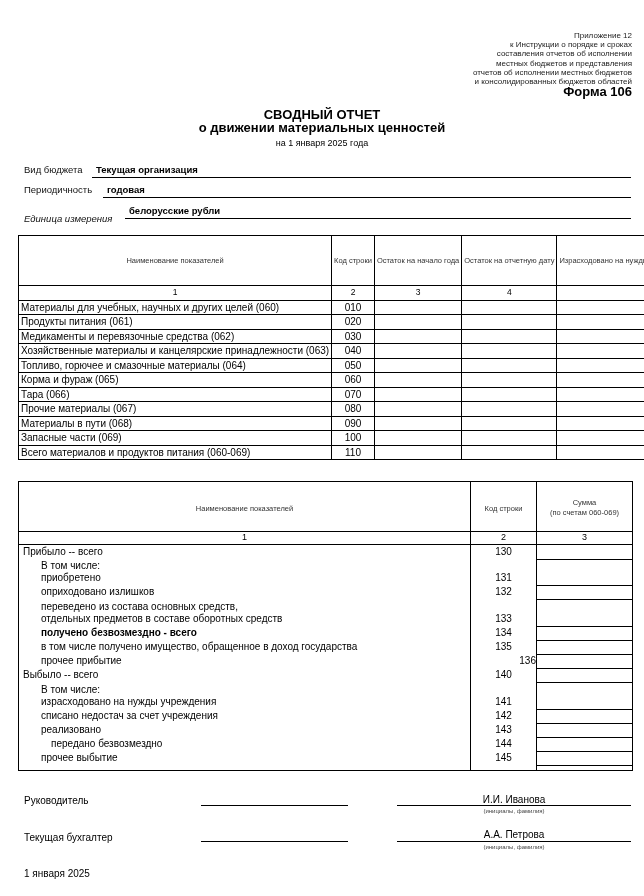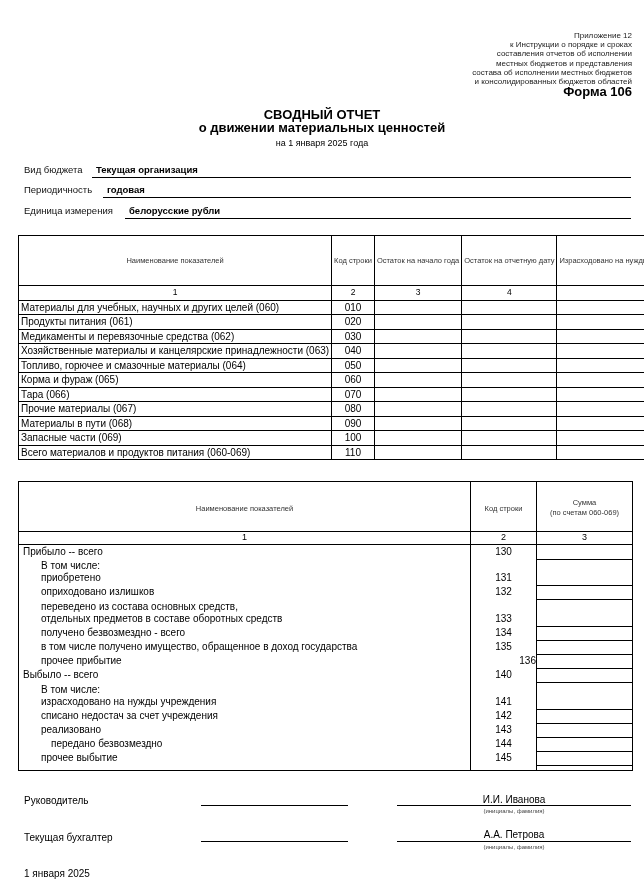--- a/index.html
+++ b/index.html
@@ -36,42 +36,42 @@
   .footer-date { left:24px; top:868px; font-size:10px; }
 </style>
 </head>
 <body>
 
 <div class="abs appendix">
   <div>Приложение 12</div>
   <div>к Инструкции о порядке и сроках</div>
   <div>составления отчетов об исполнении</div>
   <div>местных бюджетов и представления</div>
-  <div>состава об исполнении местных бюджетов</div>
+  <div>отчетов об исполнении местных бюджетов</div>
   <div>и консолидированных бюджетов областей</div>
 </div>
 <div class="abs form-no">Форма 106</div>
 
 <div class="abs title1">СВОДНЫЙ ОТЧЕТ</div>
 <div class="abs title2">о движении материальных ценностей</div>
 <div class="abs title3">на 1 января 2025 года</div>
 
 <div class="abs meta-row" style="top:164px;">
   <span class="lbl">Вид бюджета</span>
 </div>
 <div class="abs" style="left:96px; top:164px; font-size:9.5px; font-weight:bold;">Текущая организация</div>
 <div class="meta-line" style="left:92px; top:177px; width:539px;"></div>
 
 <div class="abs meta-row" style="top:184px;">
   <span class="lbl">Периодичность</span>
 </div>
 <div class="abs" style="left:107px; top:184px; font-size:9.5px; font-weight:bold;">годовая</div>
 <div class="meta-line" style="left:103px; top:197px; width:528px;"></div>
 
-<div class="abs meta-row" style="top:205px;">
+<div class="abs meta-row" style="top:213px;font-style:italic;">
   <span class="lbl">Единица измерения</span>
 </div>
 <div class="abs" style="left:129px; top:205px; font-size:9.5px; font-weight:bold;">белорусские рубли</div>
 <div class="meta-line" style="left:125px; top:218px; width:506px;"></div>
 
 <table class="grid" style="left:18px; top:235px; width:614px;">
   <colgroup>
     <col style="width:356px">
       <col style="width:33px">
       <col style="width:73px">
@@ -195,21 +195,21 @@
       <div class="txt" style="left: 22px; top: 78.2px;">В том числе:</div>
       <div class="txt" style="left: 452px; width: 65px; text-align: center; top: 78.2px;"></div>
       <div class="txt" style="left: 22px; top: 90.2px;">приобретено</div>
       <div class="txt" style="left: 452px; width: 65px; text-align: center; top: 90.2px;">131</div>
       <div class="txt" style="left: 22px; top: 104.4px;">оприходовано излишков</div>
       <div class="txt" style="left: 452px; width: 65px; text-align: center; top: 104.4px;">132</div>
       <div class="txt" style="left: 22px; top: 118.6px;">переведено из состава основных средств,</div>
       <div class="txt" style="left: 452px; width: 65px; text-align: center; top: 118.6px;"></div>
       <div class="txt" style="left: 22px; top: 130.6px;">отдельных предметов в составе оборотных средств</div>
       <div class="txt" style="left: 452px; width: 65px; text-align: center; top: 130.6px;">133</div>
-      <div class="txt" style="left: 22px; top: 144.8px;">получено безвозмездно - всего</div>
+      <div class="txt" style="left: 22px; top: 144.8px; font-weight: bold;">получено безвозмездно - всего</div>
       <div class="txt" style="left: 452px; width: 65px; text-align: center; top: 144.8px;">134</div>
       <div class="txt" style="left: 22px; top: 159px;">в том числе получено имущество, обращенное в доход государства</div>
       <div class="txt" style="left: 452px; width: 65px; text-align: center; top: 159px;">135</div>
       <div class="txt" style="left: 22px; top: 173.2px;">прочее прибытие</div>
       <div class="txt" style="left: 452px; width: 65px; text-align: right; top: 173.2px;">136</div>
       <div class="txt" style="left: 4px; top: 187.4px;">Выбыло -- всего</div>
       <div class="txt" style="left: 452px; width: 65px; text-align: center; top: 187.4px;">140</div>
       <div class="txt" style="left: 22px; top: 201.6px;">В том числе:</div>
       <div class="txt" style="left: 452px; width: 65px; text-align: center; top: 201.6px;"></div>
       <div class="txt" style="left: 22px; top: 213.6px;">израсходовано на нужды учреждения</div>

